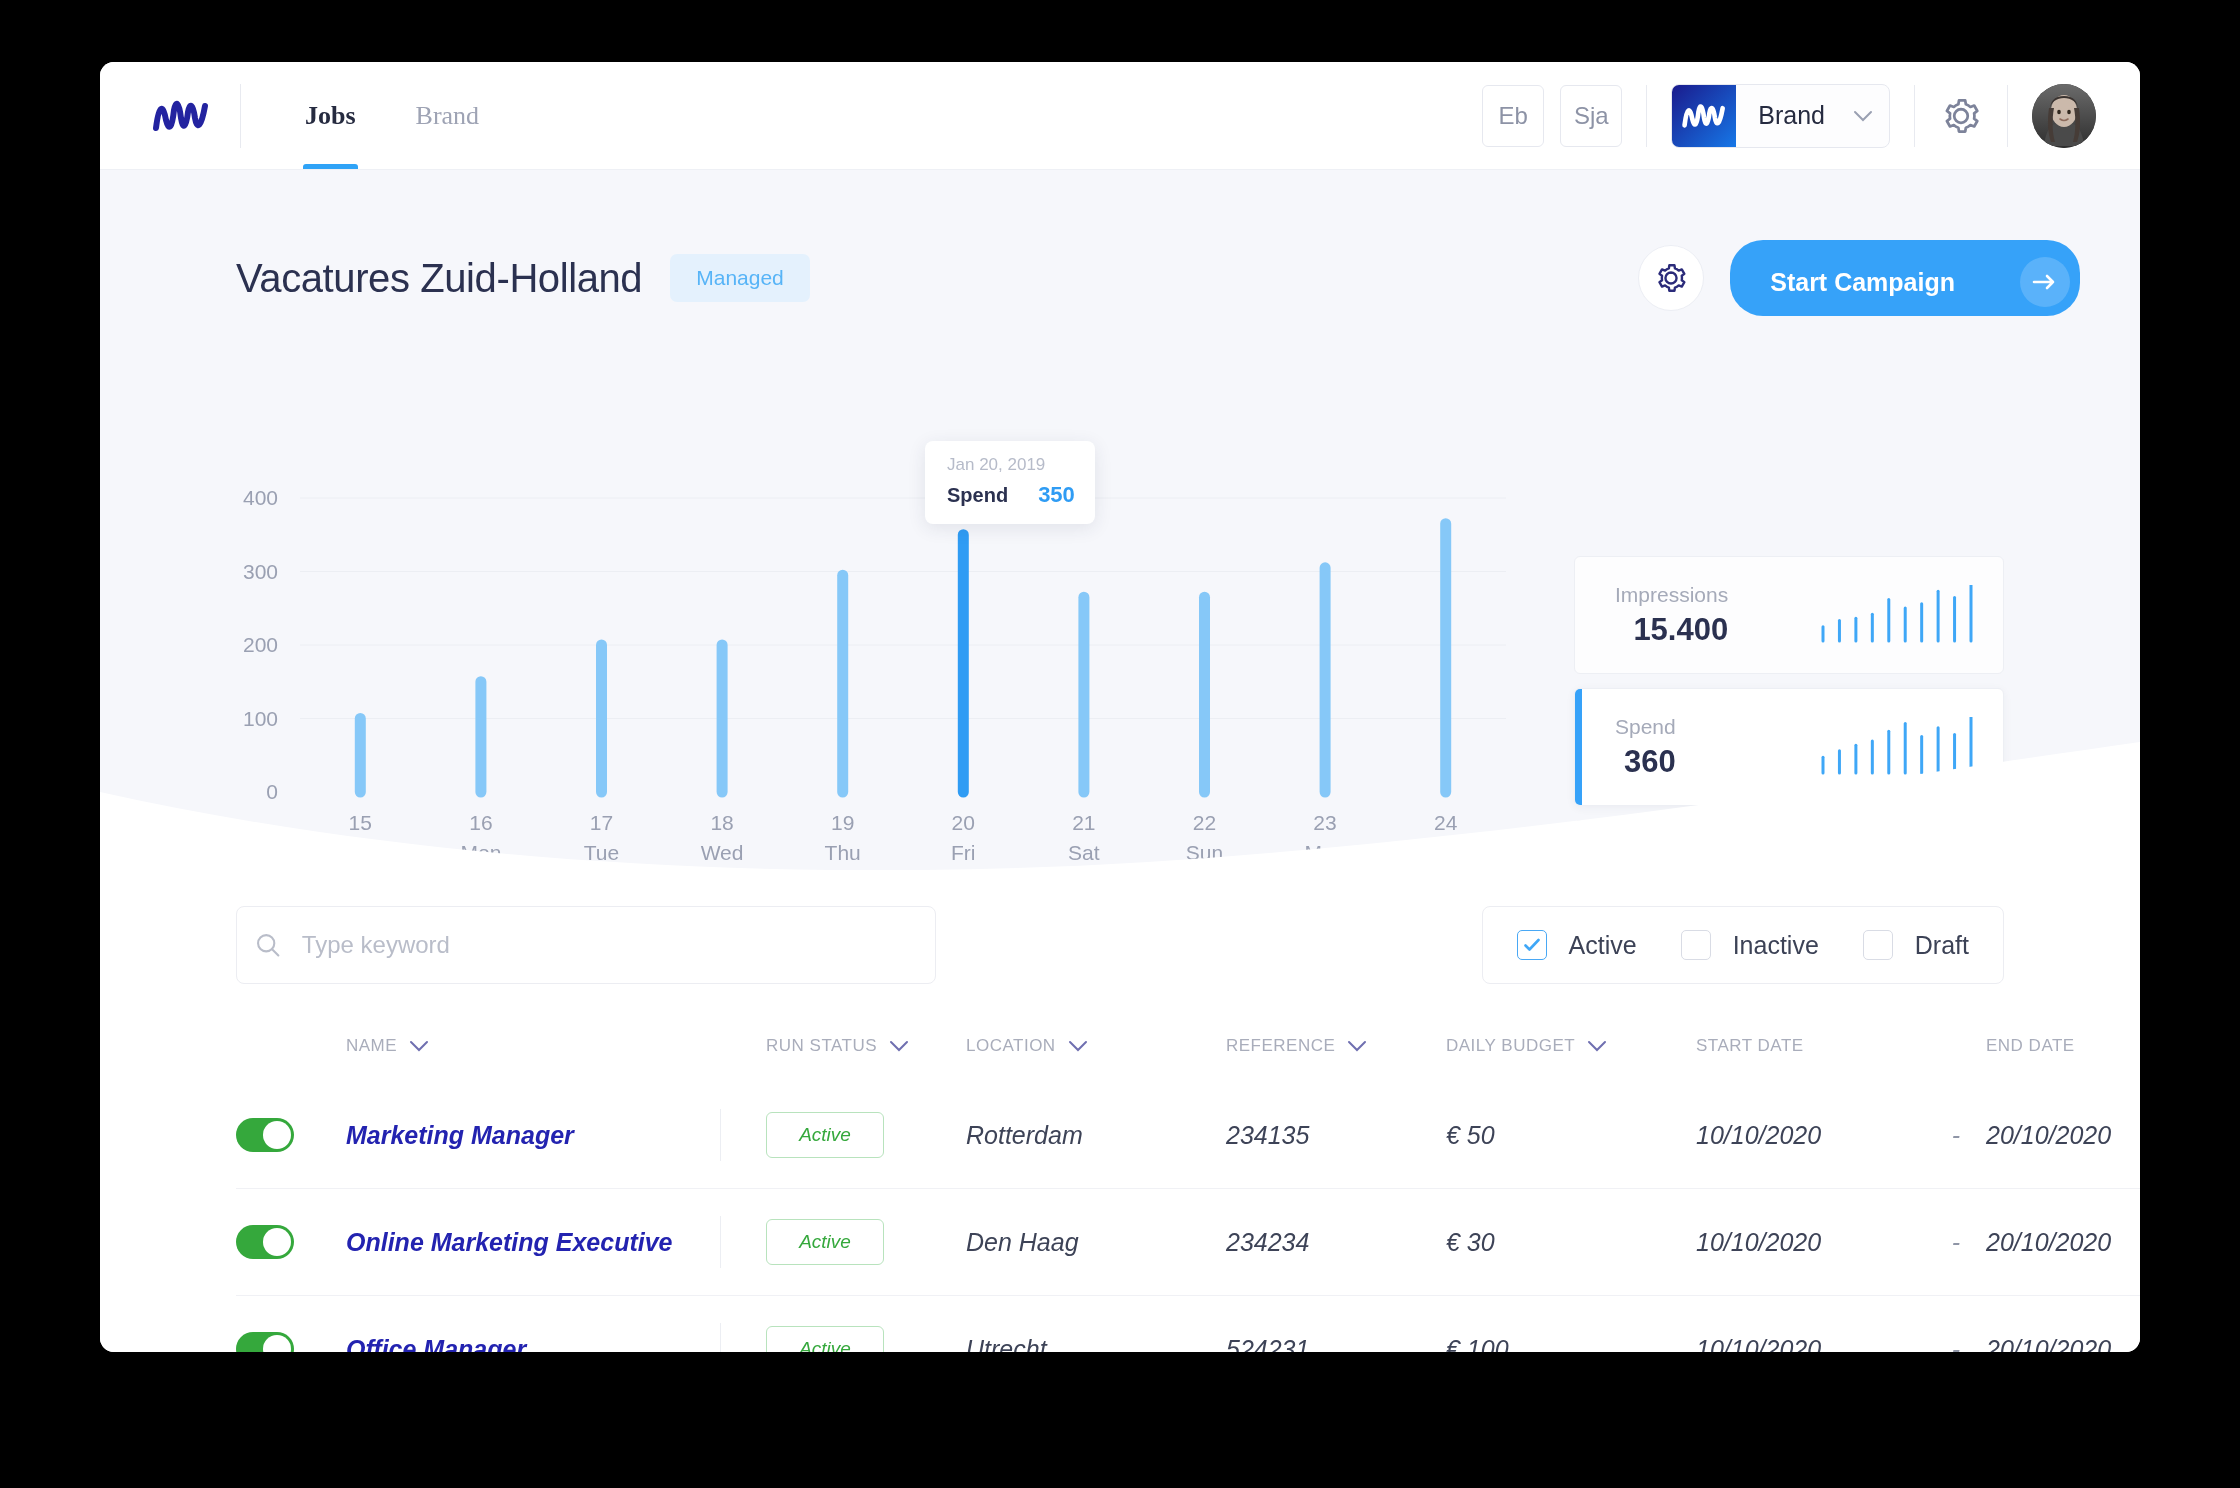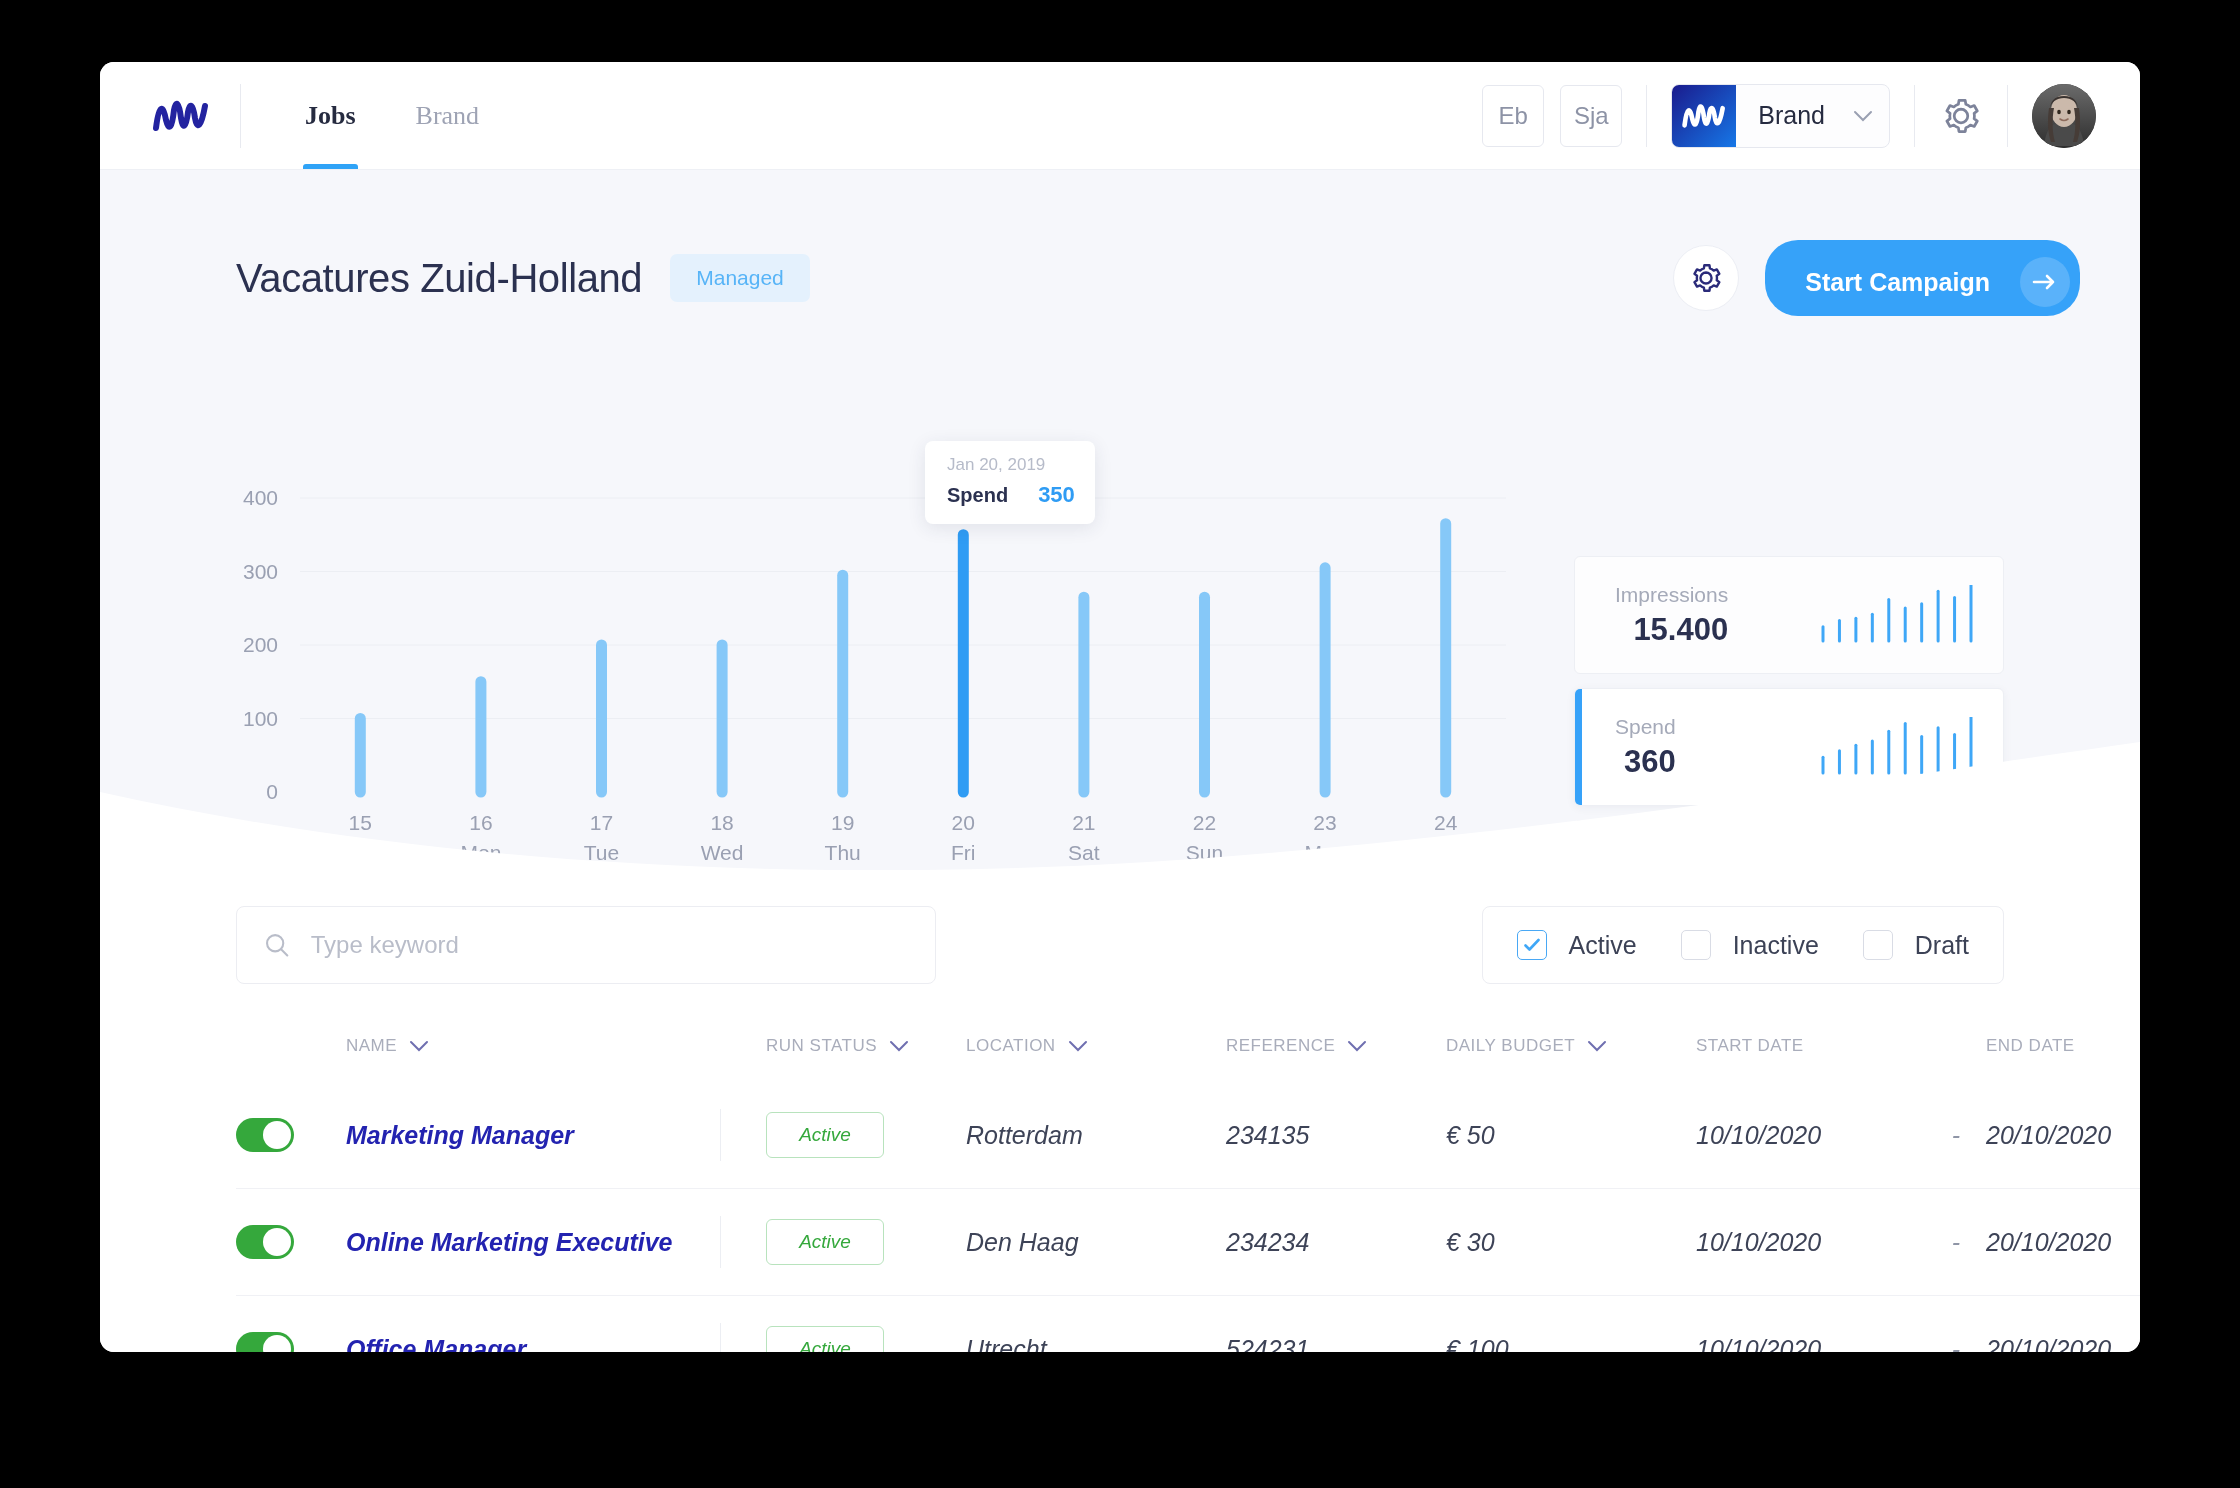--- a/index.html
+++ b/index.html
@@ -139,20 +139,21 @@
   }
   .cta {
     margin-left: 26px;
     height: 76px;
     background: #36a2f9;
     border-radius: 33px;
     display: flex; align-items: center;
     padding: 8px 10px 0 40px;
     cursor: pointer;
     border: none;
+    gap: 35px;
   }
   .cta-label { color: #fff; font-size: 25px; font-weight: bold; white-space: nowrap; }
   .cta-arrow {
     width: 50px; height: 50px; border-radius: 50%;
     background: rgba(255,255,255,0.18);
     margin-left: 30px;
     display: flex; align-items: center; justify-content: center;
     color: #fff; font-size: 24px;
   }
 
@@ -217,21 +218,21 @@
   }
   .toolbar {
     display: flex; align-items: center;
     padding-top: 36px;
   }
   .search-box {
     width: 700px; height: 78px;
     border: 1px solid #ecedf2;
     border-radius: 8px;
     display: flex; align-items: center;
-    padding: 0 26px;
+    padding: 0 17px;
   }
   .search-input {
     border: none; outline: none;
     font-size: 24px; color: #6a7085;
     font-family: "Liberation Sans", sans-serif;
     margin-left: 20px; width: 100%;
     background: transparent;
   }
   .search-input::placeholder { color: #b9bdc9; }
   .filters {

